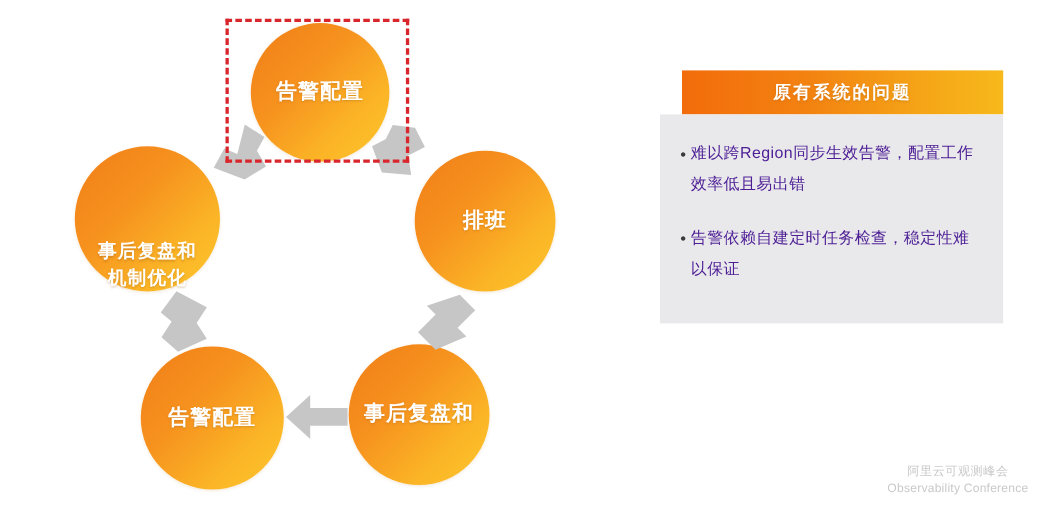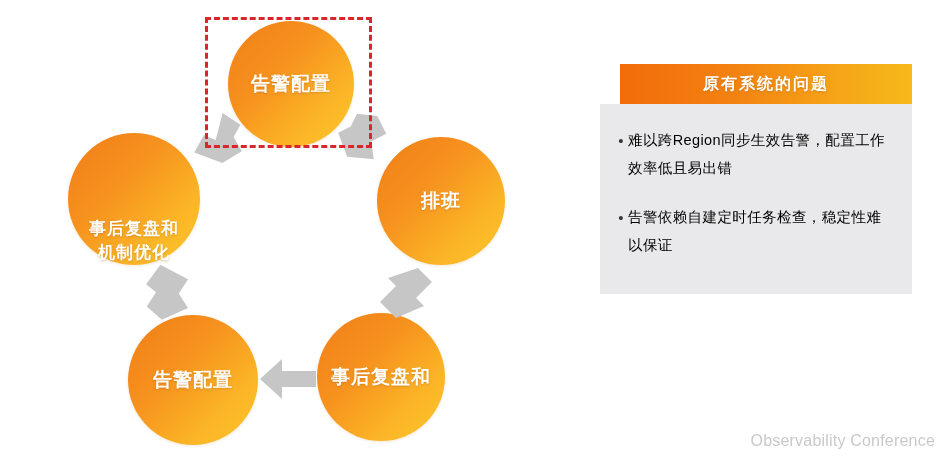--- a/index.html
+++ b/index.html
@@ -126,36 +126,36 @@
     width: 14px;
     font-size: 15px;
     line-height: 1.95;
     color: #3A3A3A;
     text-align: center;
   }
   .problem-text {
     flex: 1 1 auto;
     font-size: 14.5px;
     line-height: 1.95;
-    color: #000000;
+    color: #4c1d95;
     letter-spacing: 0.4px;
   }
 
   
   #watermark {
     position: absolute;
     right: 8px;
     bottom: 7px;
     text-align: center;
     color: #C9C9C9;
     line-height: 1.35;
     user-select: none;
   }
   #watermark-cn { font-size: 11px; letter-spacing: 0.5px; }
-  #watermark-en { font-size: 16px; letter-spacing: 0.2px; }
+  #watermark-en { font-size: 11px; letter-spacing: 0.2px; }
 </style>
 </head>
 <body>
 
 <div id="cycle-diagram">
 
   <div class="cycle-arrow" style="left:186px; top:112px; width:60px; height:58px;">
     <svg width="60" height="58" viewBox="0 0 60 58">
       <polygon points="44,4 58,20 48,30 52,46 30,52 6,34 20,20 30,28" fill="#C6C6C6" transform="rotate(-16 30 29)"></polygon>
     </svg>
@@ -224,14 +224,15 @@
 
     <div class="problem-item">
       <span class="bullet-dot">•</span>
       <span class="problem-text">告警依赖自建定时任务检查，稳定性难以保证</span>
     </div>
 
   </div>
 </div>
 
 <div id="watermark">
+  <div id="watermark-cn">阿里云可观测峰会</div>
   <div id="watermark-en">Observability Conference</div>
 </div>
 
 </body></html>

